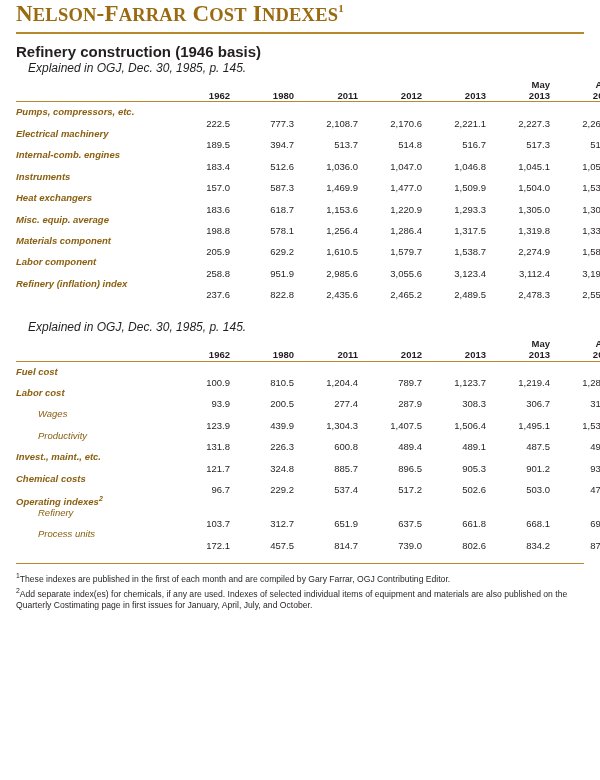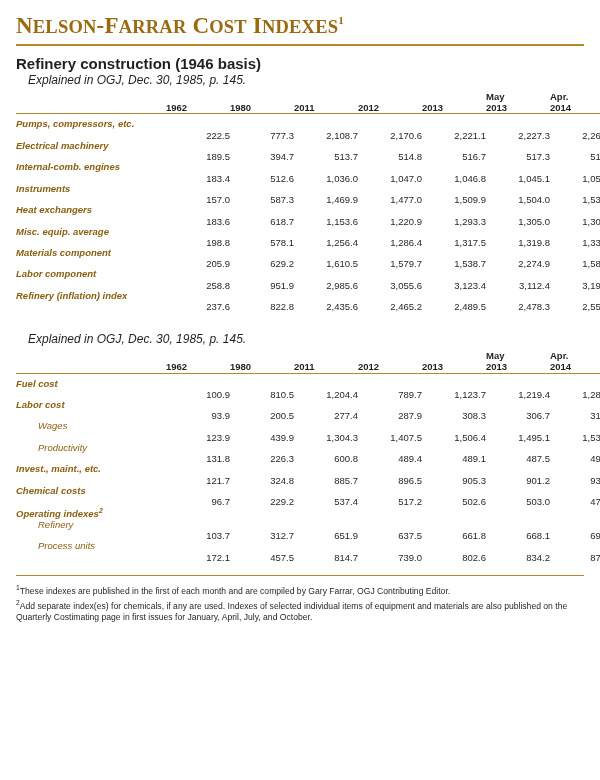--- a/index.html
+++ b/index.html
@@ -12,21 +12,21 @@
     background: #ffffff;
     font-family: "Liberation Sans", sans-serif;
     color: #231f20;
     overflow: hidden;
   }
   .page {
     position: relative;
     width: 600px;
     height: 748px;
     box-sizing: border-box;
-    padding: 14px 16px 0 16px;
+    padding: 2px 16px 0 16px;
   }
   
   .title {
     color: #9a6a10;
     font-family: "Liberation Serif", serif;
     font-weight: bold;
     font-size: 23px;
     letter-spacing: 0.2px;
     line-height: 1.05;
     margin: 0 0 6px 0;
@@ -65,21 +65,21 @@
   }
   table.idx th,
   table.idx td {
     padding: 0;
     font-size: 9.5px;
   }
   col.c-label { width: 150px; }
   col.c-num   { width: 64px; }
 
   .hdr-row th {
-    text-align: left;
+    text-align: right;
     font-weight: bold;
     font-size: 9.5px;
     color: #231f20;
     vertical-align: bottom;
     padding: 0 6px 3px 0;
     line-height: 1.12;
   }
   .hdr-row th.lbl { text-align: left; }
   .hdr-rule td {
     border-bottom: 1.6px solid #b5892c;

